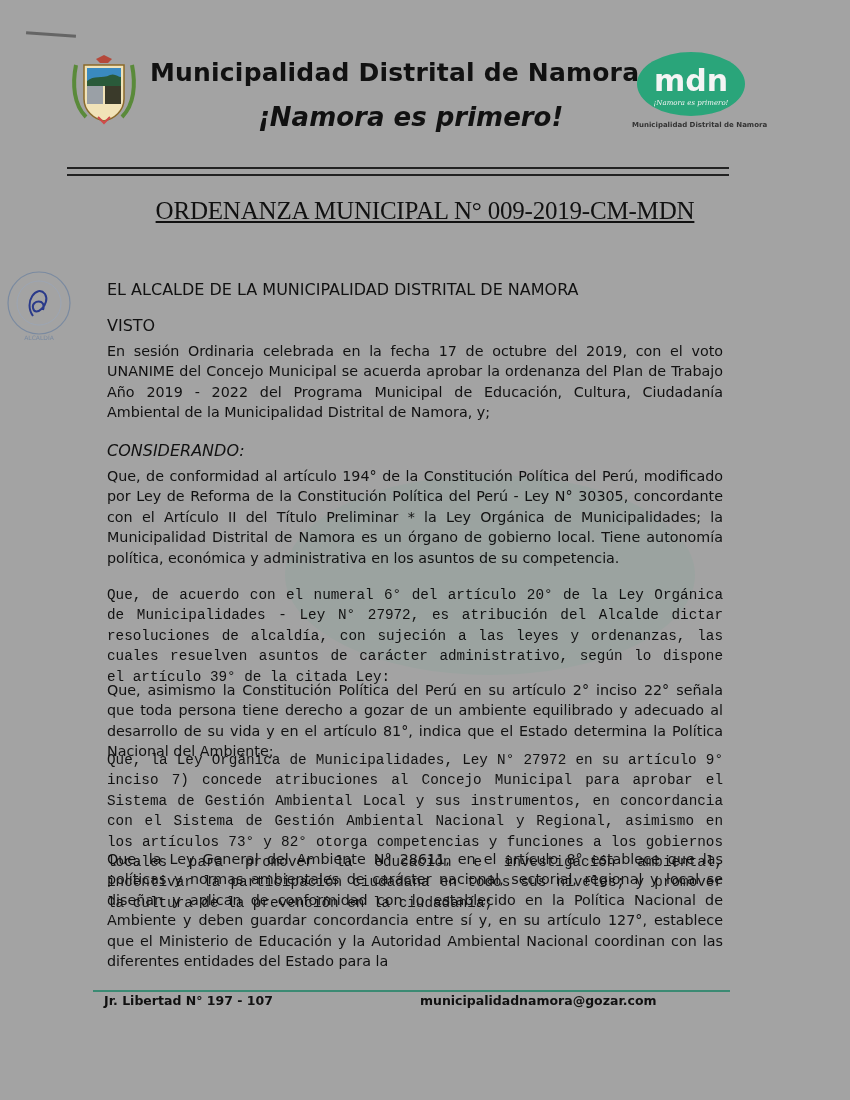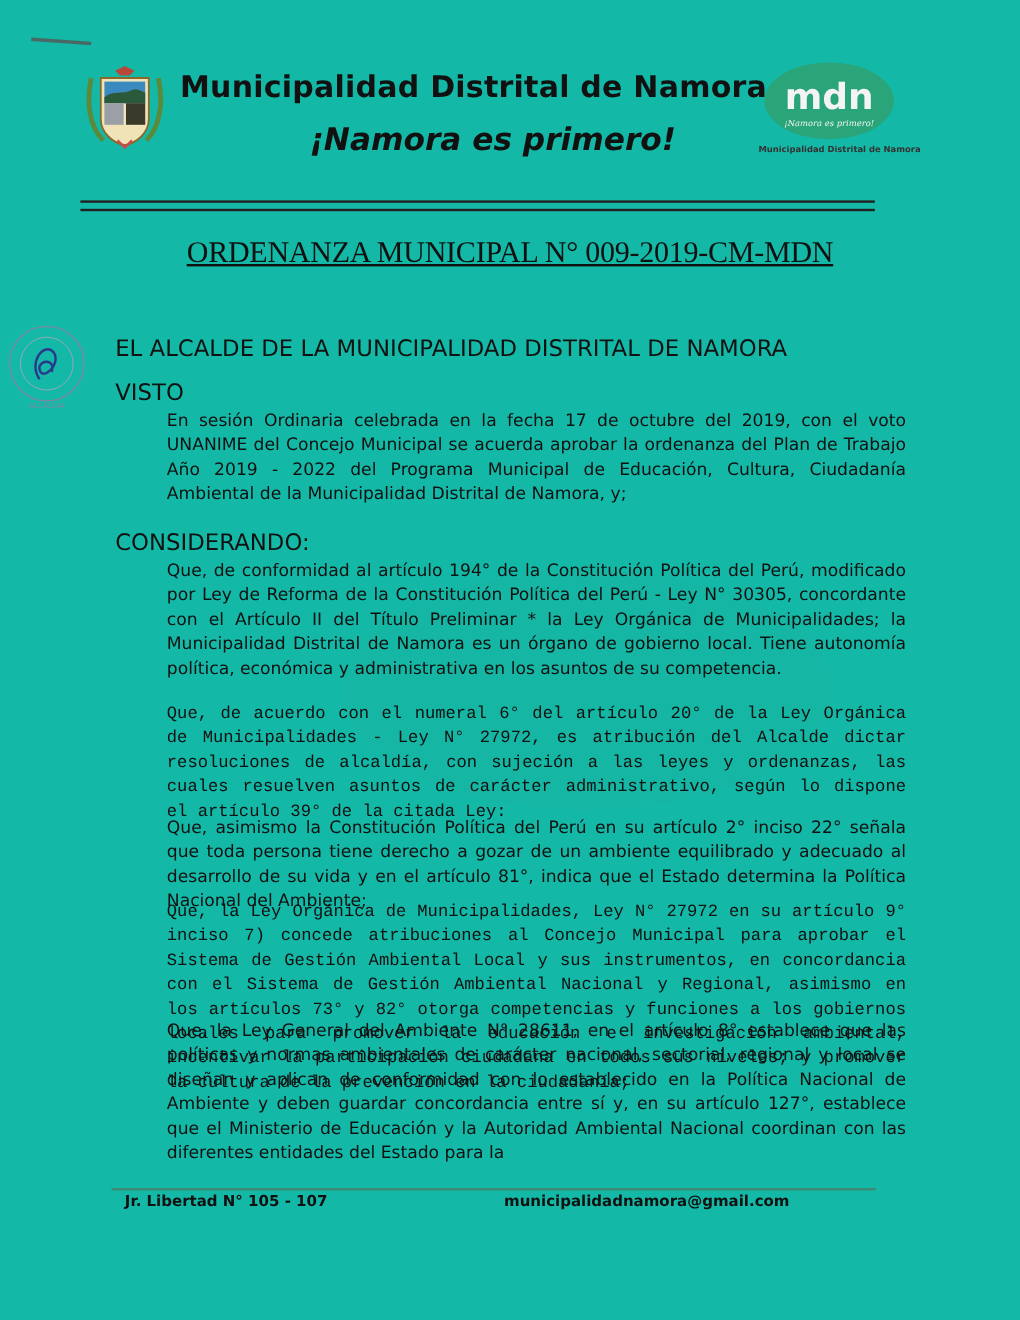--- a/index.html
+++ b/index.html
@@ -1,18 +1,18 @@
 <!DOCTYPE html>
 <html><head>
 <meta charset="utf-8">
 <style>
   html, body { margin: 0; padding: 0; background: #ffffff; }
   body { width: 850px; height: 1100px; position: relative; overflow: hidden;
          font-family: "DejaVu Sans", sans-serif; color: #1a1a1a; }
-  .page { position: absolute; left: 0; top: 0; width: 850px; height: 1100px; background: #14b8a6; }
+  .page { position: absolute; left: 0; top: 0; width: 850px; height: 1100px; background: #a3a3a3; }
 
   .scan-mark { position: absolute; left: 26px; top: 33px; width: 50px; height: 3px;
                background: #555; transform: rotate(4deg); opacity: .8; }
 
   
   .crest { position: absolute; left: 70px; top: 55px; width: 68px; height: 70px; }
 
   .org-name { position: absolute; left: 150px; top: 58px; font-family: "DejaVu Sans", sans-serif;
               font-weight: 900; font-size: 25px; letter-spacing: 0.2px; color: #111; white-space: nowrap; }
   .slogan { position: absolute; left: 258px; top: 102px; font-family: "DejaVu Sans", sans-serif;
@@ -27,27 +27,27 @@
   .rule2 { position: absolute; left: 67px; top: 174px; width: 662px; height: 2px; background: #222; }
 
   .doc-title { position: absolute; left: 0; width: 850px; top: 197px; text-align: center;
                font-family: "Liberation Serif", serif; font-size: 25px; text-decoration: underline;
                color: #111; letter-spacing: -0.2px; }
 
   .date { position: absolute; right: 130px; top: 244px; font-size: 14.3px; color: #111; }
 
   .stamp { position: absolute; left: 3px; top: 258px; width: 70px; height: 90px; }
 
-  .heading { position: absolute; left: 96px; font-size: 19px; color: #111; }
+  .heading { position: absolute; left: 107px; font-size: 16px; color: #111; }
   .h-alcalde { top: 280px; }
   .h-visto { top: 316px; text-align: center; }
-  .h-considerando { top: 441px; }
+  .h-considerando { top: 441px; font-style: italic; }
 
   .para { position: absolute; left: 107px; width: 616px; font-size: 14.3px; line-height: 20.4px;
-          text-align: justify; color: #111; margin-left: 32px; }
+          text-align: justify; color: #111; }
   .p0 { top: 341px; }
   .p1 { top: 466px; }
   .p2 { top: 585px; font-family: Liberation Mono, monospace; }
   .p3 { top: 680px; }
   .p4 { top: 750px; font-family: Liberation Mono, monospace; }
   .p5 { top: 849px; }
 
   .watermark { position: absolute; left: 280px; top: 470px; width: 420px; height: 210px;
                opacity: .06; }
 
@@ -106,15 +106,15 @@
   <div class="heading h-visto">VISTO</div>
   <div class="para p0">En sesión Ordinaria celebrada en la fecha 17 de octubre del 2019, con el voto UNANIME del Concejo Municipal se acuerda aprobar la ordenanza del Plan de Trabajo Año 2019 - 2022 del Programa Municipal de Educación, Cultura, Ciudadanía Ambiental de la Municipalidad Distrital de Namora, y;</div>
   <div class="heading h-considerando">CONSIDERANDO:</div>
   <div class="para p1">Que, de conformidad al artículo 194° de la Constitución Política del Perú, modificado por Ley de Reforma de la Constitución Política del Perú - Ley N° 30305, concordante con el Artículo II del Título Preliminar * la Ley Orgánica de Municipalidades; la Municipalidad Distrital de Namora es un órgano de gobierno local. Tiene autonomía política, económica y administrativa en los asuntos de su competencia.</div>
   <div class="para p2">Que, de acuerdo con el numeral 6° del artículo 20° de la Ley Orgánica de Municipalidades - Ley N° 27972, es atribución del Alcalde dictar resoluciones de alcaldía, con sujeción a las leyes y ordenanzas, las cuales resuelven asuntos de carácter administrativo, según lo dispone el artículo 39° de la citada Ley:</div>
   <div class="para p3">Que, asimismo la Constitución Política del Perú en su artículo 2° inciso 22° señala que toda persona tiene derecho a gozar de un ambiente equilibrado y adecuado al desarrollo de su vida y en el artículo 81°, indica que el Estado determina la Política Nacional del Ambiente;</div>
   <div class="para p4">Que, la Ley Orgánica de Municipalidades, Ley N° 27972 en su artículo 9° inciso 7) concede atribuciones al Concejo Municipal para aprobar el Sistema de Gestión Ambiental Local y sus instrumentos, en concordancia con el Sistema de Gestión Ambiental Nacional y Regional, asimismo en los artículos 73° y 82° otorga competencias y funciones a los gobiernos locales para promover la educación e investigación ambiental, incentivar la participación ciudadana en todos sus niveles; y promover la cultura de la prevención en la ciudadanía;</div>
   <div class="para p5">Que, la Ley General del Ambiente N° 28611, en el artículo 8° establece que las políticas y normas ambientales de carácter nacional, sectorial, regional y local se diseñan y aplican de conformidad con lo establecido en la Política Nacional de Ambiente y deben guardar concordancia entre sí y, en su artículo 127°, establece que el Ministerio de Educación y la Autoridad Ambiental Nacional coordinan con las diferentes entidades del Estado para la</div>
 
   <div class="footer-rule"></div>
-  <div class="footer-addr">Jr. Libertad N° 105 - 107</div>
-  <div class="footer-email">municipalidadnamora@gmail.com</div>
+  <div class="footer-addr">Jr. Libertad N° 197 - 107</div>
+  <div class="footer-email">municipalidadnamora@gozar.com</div>
 </div>
 
 </body></html>

